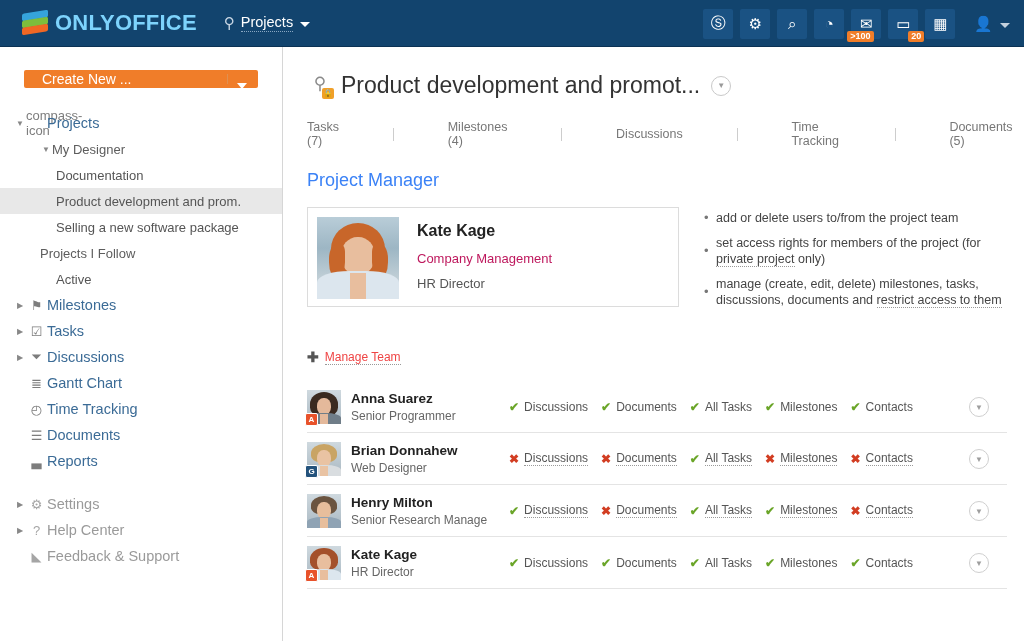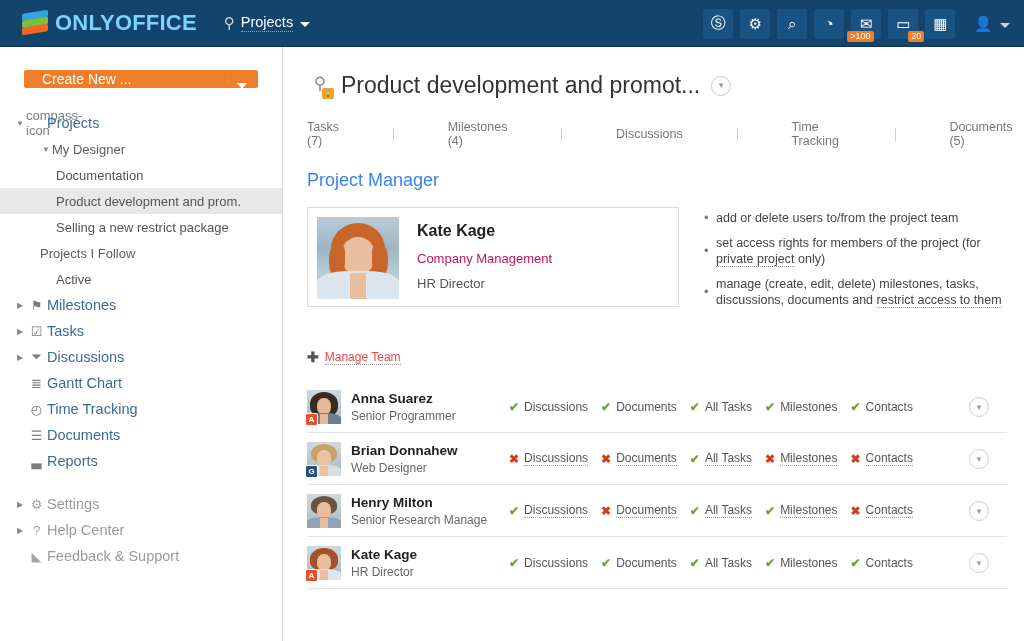--- a/index.html
+++ b/index.html
@@ -38,21 +38,21 @@
     position: absolute; right: 14px; top: 0; height: 47px;
     display: flex; align-items: center; gap: 7px;
   }
   .hicon {
     width: 30px; height: 30px; background: #1a5283; border-radius: 2px;
     display: flex; align-items: center; justify-content: center;
     color: #ffffff; font-size: 15px; position: relative;
   }
   .hbadge {
     position: absolute; bottom: -3px; right: -6px;
-    background: #F07D29; color: #fff; font-size: 9px; font-weight: normal;
+    background: #F07D29; color: #fff; font-size: 9px; font-weight: bold;
     border-radius: 2px; padding: 1px 3px; line-height: 9px;
   }
   .hbadge.left { right: auto; left: -4px; }
   .user-menu { display: flex; align-items: center; margin-left: 12px; }
   .user-av { color: #c3d1de; font-size: 15px; }
   .user-caret {
     width: 0; height: 0; margin-left: 7px; margin-top: 3px;
     border-left: 5px solid transparent; border-right: 5px solid transparent;
     border-top: 5px solid #c3d1de;
   }
@@ -275,21 +275,21 @@
           <span class="arrow">▼</span>
           <span>My Designer</span>
         </div>
         <div class="nav-row lvl3">
           <span>Documentation</span>
         </div>
         <div class="nav-row lvl3 active">
           <span>Product development and prom.</span>
         </div>
         <div class="nav-row lvl3">
-          <span>Selling a new restrict package</span>
+          <span>Selling a new software package</span>
         </div>
         <div class="nav-row lvl2">
           <span>Projects I Follow</span>
         </div>
         <div class="nav-row lvl3">
           <span>Active</span>
         </div>
         <div class="nav-row lvl1">
           <span class="arrow">▶</span>
           <span class="nav-ico">⚑</span>

